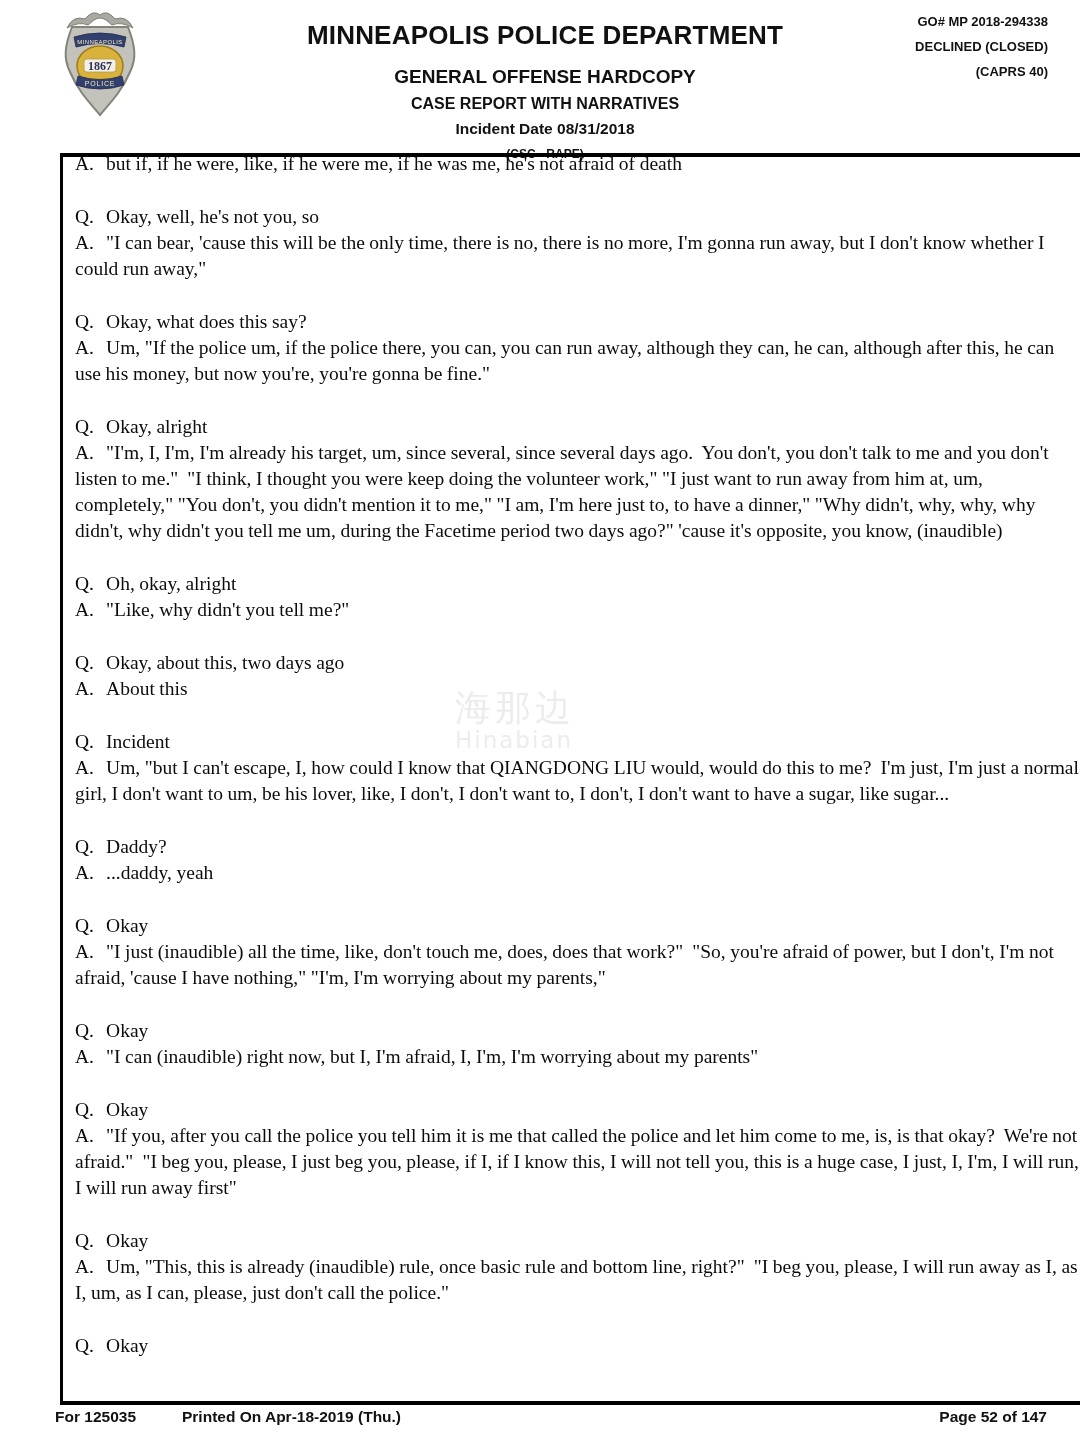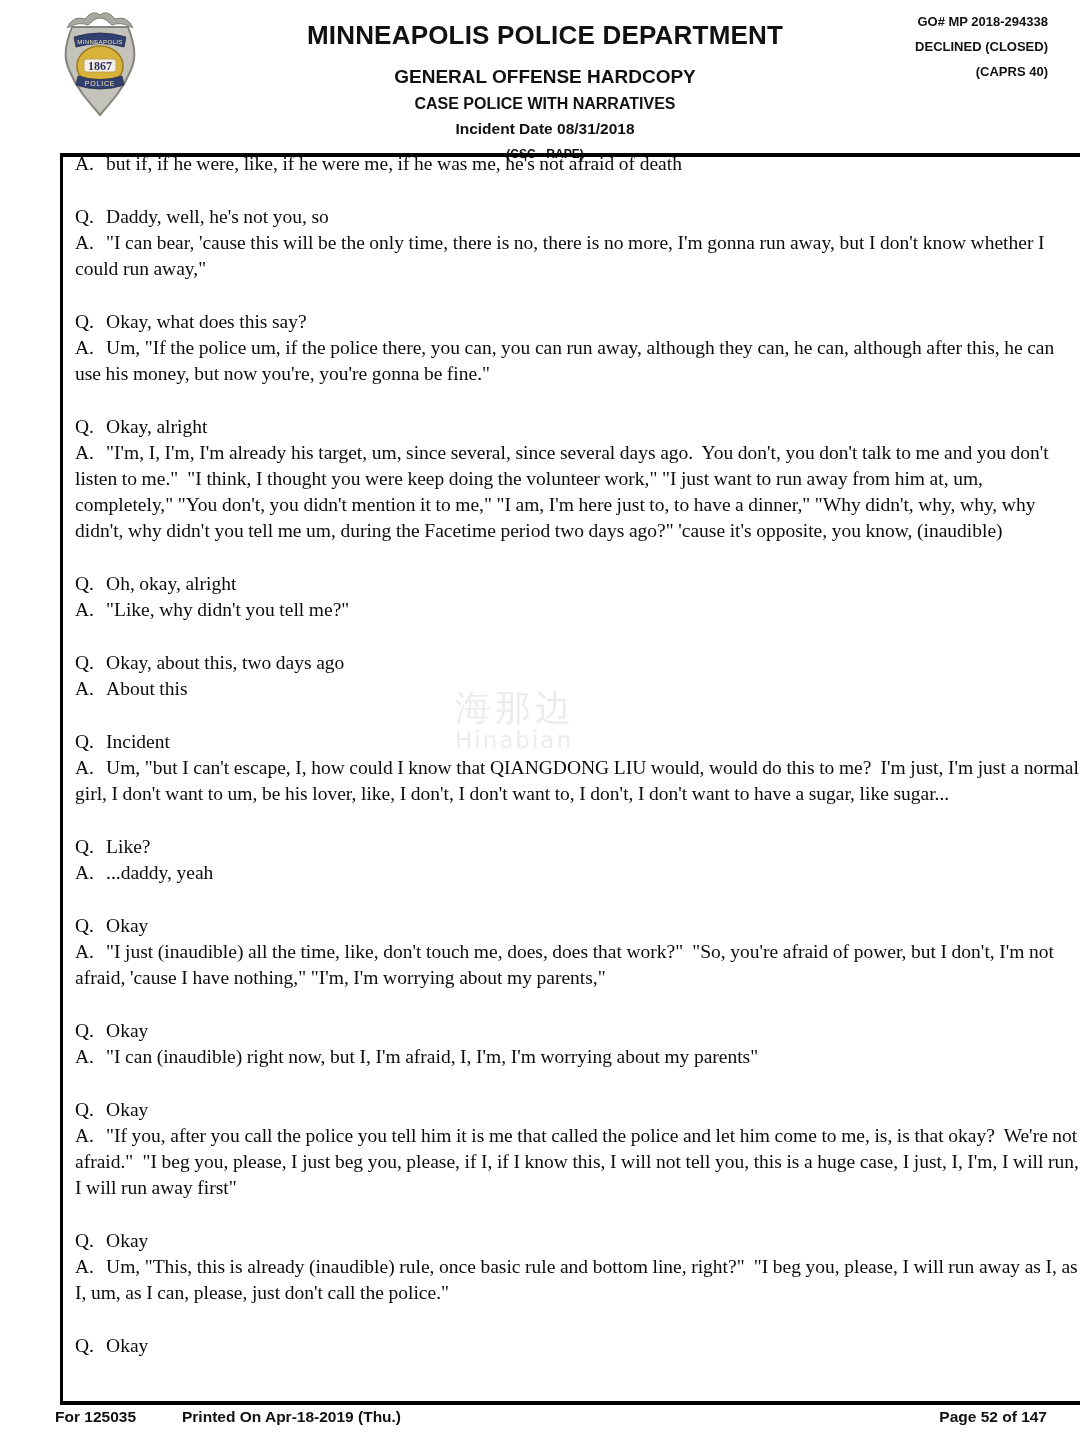--- a/index.html
+++ b/index.html
@@ -60,21 +60,21 @@
     <text x="43" y="64.5" text-anchor="middle" font-family="Liberation Serif, serif" font-weight="bold" font-size="12" fill="#2c3160">1867</text>
 
     <path d="M19,80 Q43,88 67,80 L65,71 Q43,78 21,71 Z" fill="#31406e" stroke="#22294a" stroke-width="0.8"></path>
     <text x="43" y="81" text-anchor="middle" font-family="Liberation Sans, sans-serif" font-size="7" fill="#f5e9b8" letter-spacing="0.8">POLICE</text>
   </svg>
 </div>
 
 <div class="center-head">
   <div class="title">MINNEAPOLIS POLICE DEPARTMENT</div>
   <div class="subtitle">GENERAL OFFENSE HARDCOPY</div>
-  <div class="subtitle2">CASE POLICE WITH NARRATIVES</div>
+  <div class="subtitle2">CASE REPORT WITH NARRATIVES</div>
   <div class="incident">Incident Date 08/31/2018</div>
   <div class="offense">(CSC - RAPE)</div>
 </div>
 
 <div class="case-block">
   <div>GO# MP 2018-294338</div>
   <div>DECLINED (CLOSED)</div>
   <div>(CAPRS 40)</div>
 </div>
 
@@ -84,21 +84,21 @@
 </div>
 
 <div class="doc-box">
   <div class="transcript">
 
     <div class="group">
       <p class="qa"><span class="qp">A.</span><span class="qt">but if, if he were, like, if he were me, if he was me, he's not afraid of death</span></p>
     </div>
 
     <div class="group">
-      <p class="qa"><span class="qp">Q.</span><span class="qt">Daddy, well, he's not you, so</span></p>
+      <p class="qa"><span class="qp">Q.</span><span class="qt">Okay, well, he's not you, so</span></p>
       <p class="qa"><span class="qp">A.</span><span class="qt">"I can bear, 'cause this will be the only time, there is no, there is no more, I'm gonna run away, but I don't know whether I could run away,"</span></p>
     </div>
 
     <div class="group">
       <p class="qa"><span class="qp">Q.</span><span class="qt">Okay, what does this say?</span></p>
       <p class="qa"><span class="qp">A.</span><span class="qt">Um, "If the police um, if the police there, you can, you can run away, although they can, he can, although after this, he can use his money, but now you're, you're gonna be fine."</span></p>
     </div>
 
     <div class="group">
       <p class="qa"><span class="qp">Q.</span><span class="qt">Okay, alright</span></p>
@@ -114,21 +114,21 @@
       <p class="qa"><span class="qp">Q.</span><span class="qt">Okay, about this, two days ago</span></p>
       <p class="qa"><span class="qp">A.</span><span class="qt">About this</span></p>
     </div>
 
     <div class="group">
       <p class="qa"><span class="qp">Q.</span><span class="qt">Incident</span></p>
       <p class="qa"><span class="qp">A.</span><span class="qt">Um, "but I can't escape, I, how could I know that QIANGDONG LIU would, would do this to me?  I'm just, I'm just a normal girl, I don't want to um, be his lover, like, I don't, I don't want to, I don't, I don't want to have a sugar, like sugar...</span></p>
     </div>
 
     <div class="group">
-      <p class="qa"><span class="qp">Q.</span><span class="qt">Like?</span></p>
+      <p class="qa"><span class="qp">Q.</span><span class="qt">Daddy?</span></p>
       <p class="qa"><span class="qp">A.</span><span class="qt">...daddy, yeah</span></p>
     </div>
 
     <div class="group">
       <p class="qa"><span class="qp">Q.</span><span class="qt">Okay</span></p>
       <p class="qa"><span class="qp">A.</span><span class="qt">"I just (inaudible) all the time, like, don't touch me, does, does that work?"  "So, you're afraid of power, but I don't, I'm not afraid, 'cause I have nothing," "I'm, I'm worrying about my parents,"</span></p>
     </div>
 
     <div class="group">
       <p class="qa"><span class="qp">Q.</span><span class="qt">Okay</span></p>

